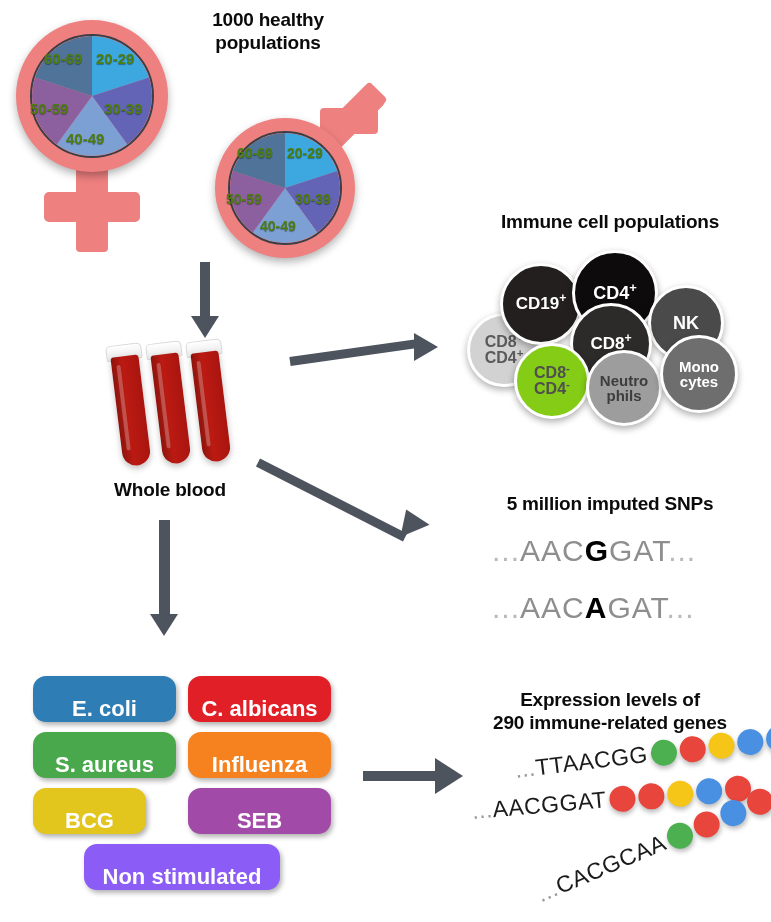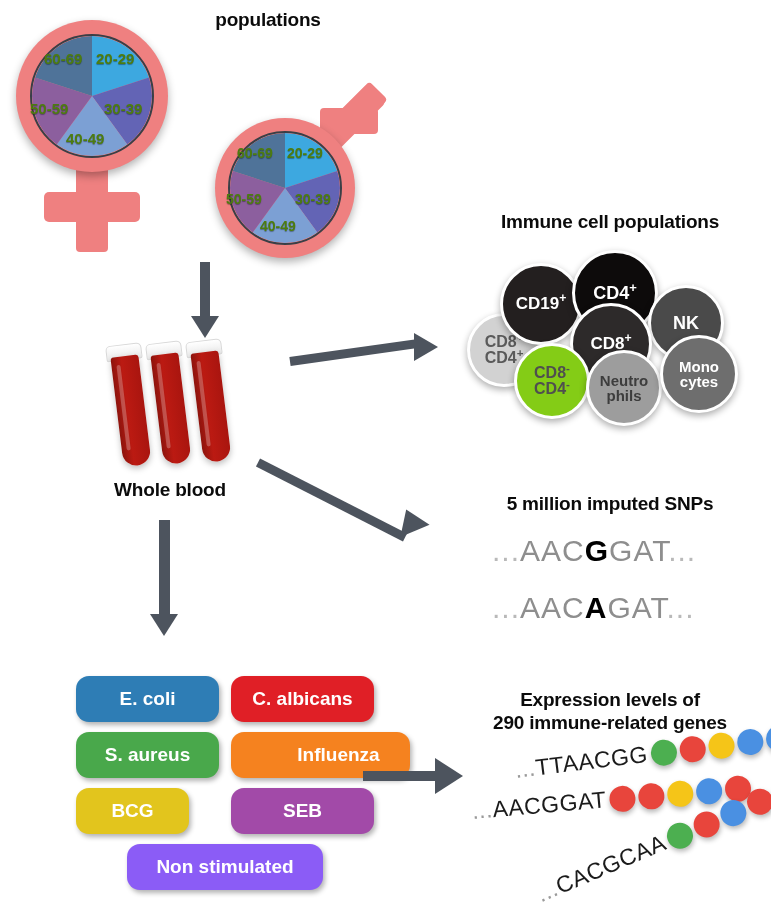--- a/index.html
+++ b/index.html
@@ -71,43 +71,43 @@
   
   .snp{position:absolute;font-family:"Liberation Sans","DejaVu Sans",sans-serif;
        font-size:30px;letter-spacing:1px;white-space:nowrap;}
   .snp .dim{color:#b9b9b9;}
   .snp .mid{color:#8e8e8e;}
   .snp .hot{color:#000;font-weight:bold;}
 
   
   .pill{
     position:absolute;border-radius:13px;
-    display:flex;align-items:center;justify-content:center;
-    color:#fff;font-weight:bold;font-size:19px;
+    display:flex;align-items:flex-end;justify-content:center;
+    color:#fff;font-weight:bold;font-size:22px;
     box-shadow:2px 3px 5px rgba(0,0,0,.30);
-    margin-left:43px;
   }
 
   
   .strand{position:absolute;transform-origin:0% 50%;white-space:nowrap;
           display:flex;align-items:center;}
   .strand .seq{
     font-size:23px;color:#1b1b1b;letter-spacing:.5px;
     font-family:"Liberation Sans","DejaVu Sans",sans-serif;
   }
   .strand .seq .lead{color:#9a9a9a;}
   .bead{
     width:26px;height:26px;border-radius:50%;margin-left:3px;flex:0 0 auto;
     box-shadow:0 3px 5px rgba(0,0,0,.28);
   }
 </style>
 </head>
 <body>
 
 <div class="abs hdr" style="left:168px;top:8px;width:200px;">
+  <div>1000 healthy</div>
   <div>populations</div>
 </div>
 
 <div class="sym" style="left:8px;top:12px;width:180px;height:240px;">
   <div class="stem" style="left:68px;top:150px;width:32px;height:90px;border-radius:4px;"></div>
   <div class="stem" style="left:36px;top:180px;width:96px;height:30px;border-radius:5px;"></div>
   <div class="ring" style="left:8px;top:8px;width:152px;height:152px;"></div>
   <div class="disc" style="left:22px;top:22px;width:124px;height:124px;">
     <svg viewBox="0 0 100 100" width="120" height="120">
       <path d="M50,50 L50,0 A50,50 0 0,1 97.55,34.55 Z" fill="#3da8e0"></path>
@@ -233,21 +233,21 @@
 
 <div class="pill" style="left:33px;top:676px;width:143px;height:46px;background:#2e7db5;">
   <span>E. coli</span>
 </div>
 <div class="pill" style="left:188px;top:676px;width:143px;height:46px;background:#e01f26;">
   <span>C. albicans</span>
 </div>
 <div class="pill" style="left:33px;top:732px;width:143px;height:46px;background:#49a84b;">
   <span>S. aureus</span>
 </div>
-<div class="pill" style="left:188px;top:732px;width:143px;height:46px;background:#f5821f;padding-left:36px;">
+<div class="pill" style="left:188px;top:732px;width:143px;height:46px;background:#f5821f;">
   <span>Influenza</span>
 </div>
 <div class="pill" style="left:33px;top:788px;width:113px;height:46px;background:#e2c51d;">
   <span>BCG</span>
 </div>
 <div class="pill" style="left:188px;top:788px;width:143px;height:46px;background:#a24aa8;">
   <span>SEB</span>
 </div>
 <div class="pill" style="left:84px;top:844px;width:196px;height:46px;background:#8b5cf6;">
   <span>Non stimulated</span>

